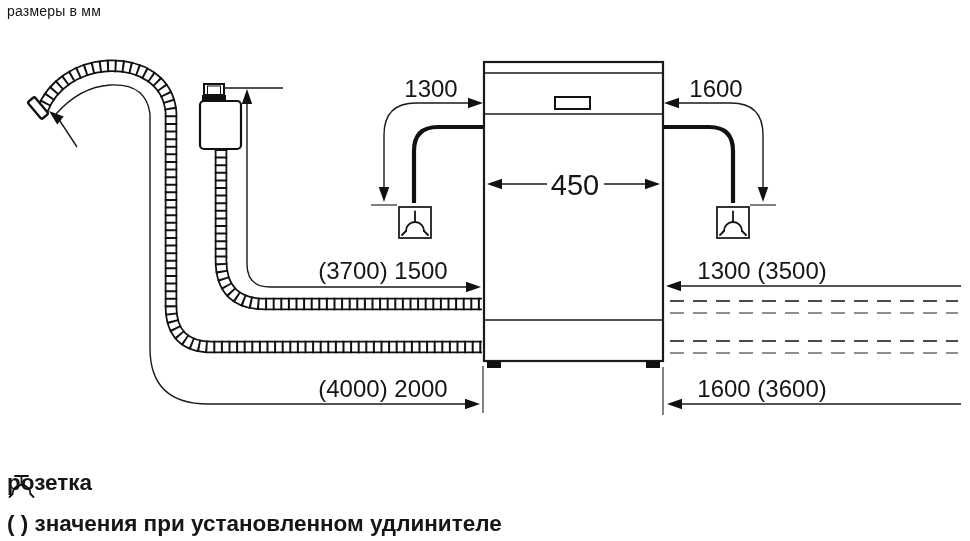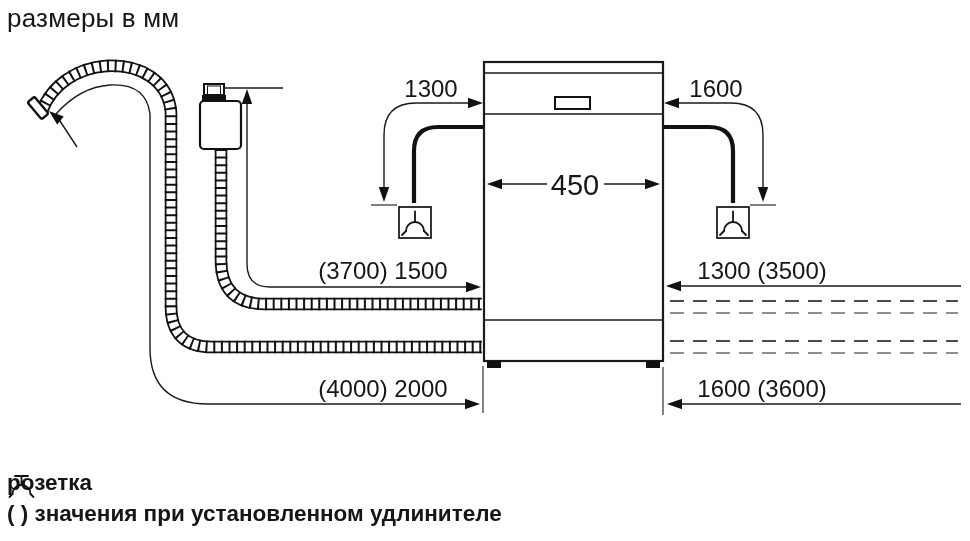--- a/index.html
+++ b/index.html
@@ -2,26 +2,26 @@
 <html><head>
 <meta charset="utf-8">
 <style>
   html,body{margin:0;padding:0;background:#fff;}
   .stage{
     position:relative;width:970px;height:541px;background:#fff;
     font-family:"Liberation Sans",sans-serif;color:#161616;overflow:hidden;
   }
   .stage svg{position:absolute;left:0;top:0;}
   .page-title{
-    position:absolute;left:7px;top:3px;font-size:26px;letter-spacing:.2px;
+    position:absolute;left:7px;top:3px;font-size:14px;letter-spacing:.2px;
   }
   .legend{position:absolute;left:7px;top:470px;font-weight:bold;}
   .legend-row{display:flex;align-items:flex-start;font-size:22.5px;line-height:26px;}
   .legend-row .icon{margin:2px 9px 0 1px;flex:0 0 auto;}
-  .legend-row.second{margin-top:5px;}
+  .legend-row.second{margin-top:15px;}
   
   .ln{stroke:#1a1a1a;stroke-width:1.4;fill:none;}
   .tick{stroke:#666;stroke-width:1.6;fill:none;}
   .gtick{stroke:#555;stroke-width:1.5;fill:none;}
   .ah{fill:#111;stroke:none;}
   .machine{stroke:#1a1a1a;stroke-width:2.2;fill:#fff;}
   .thin2{stroke:#1a1a1a;stroke-width:1.6;fill:none;}
   .cord{stroke:#111;stroke-width:4.2;fill:none;stroke-linecap:butt;}
   .hose-outline{stroke:#111;stroke-width:12.5;fill:none;}
   .hose-fill{stroke:#fff;stroke-width:9;fill:none;}

